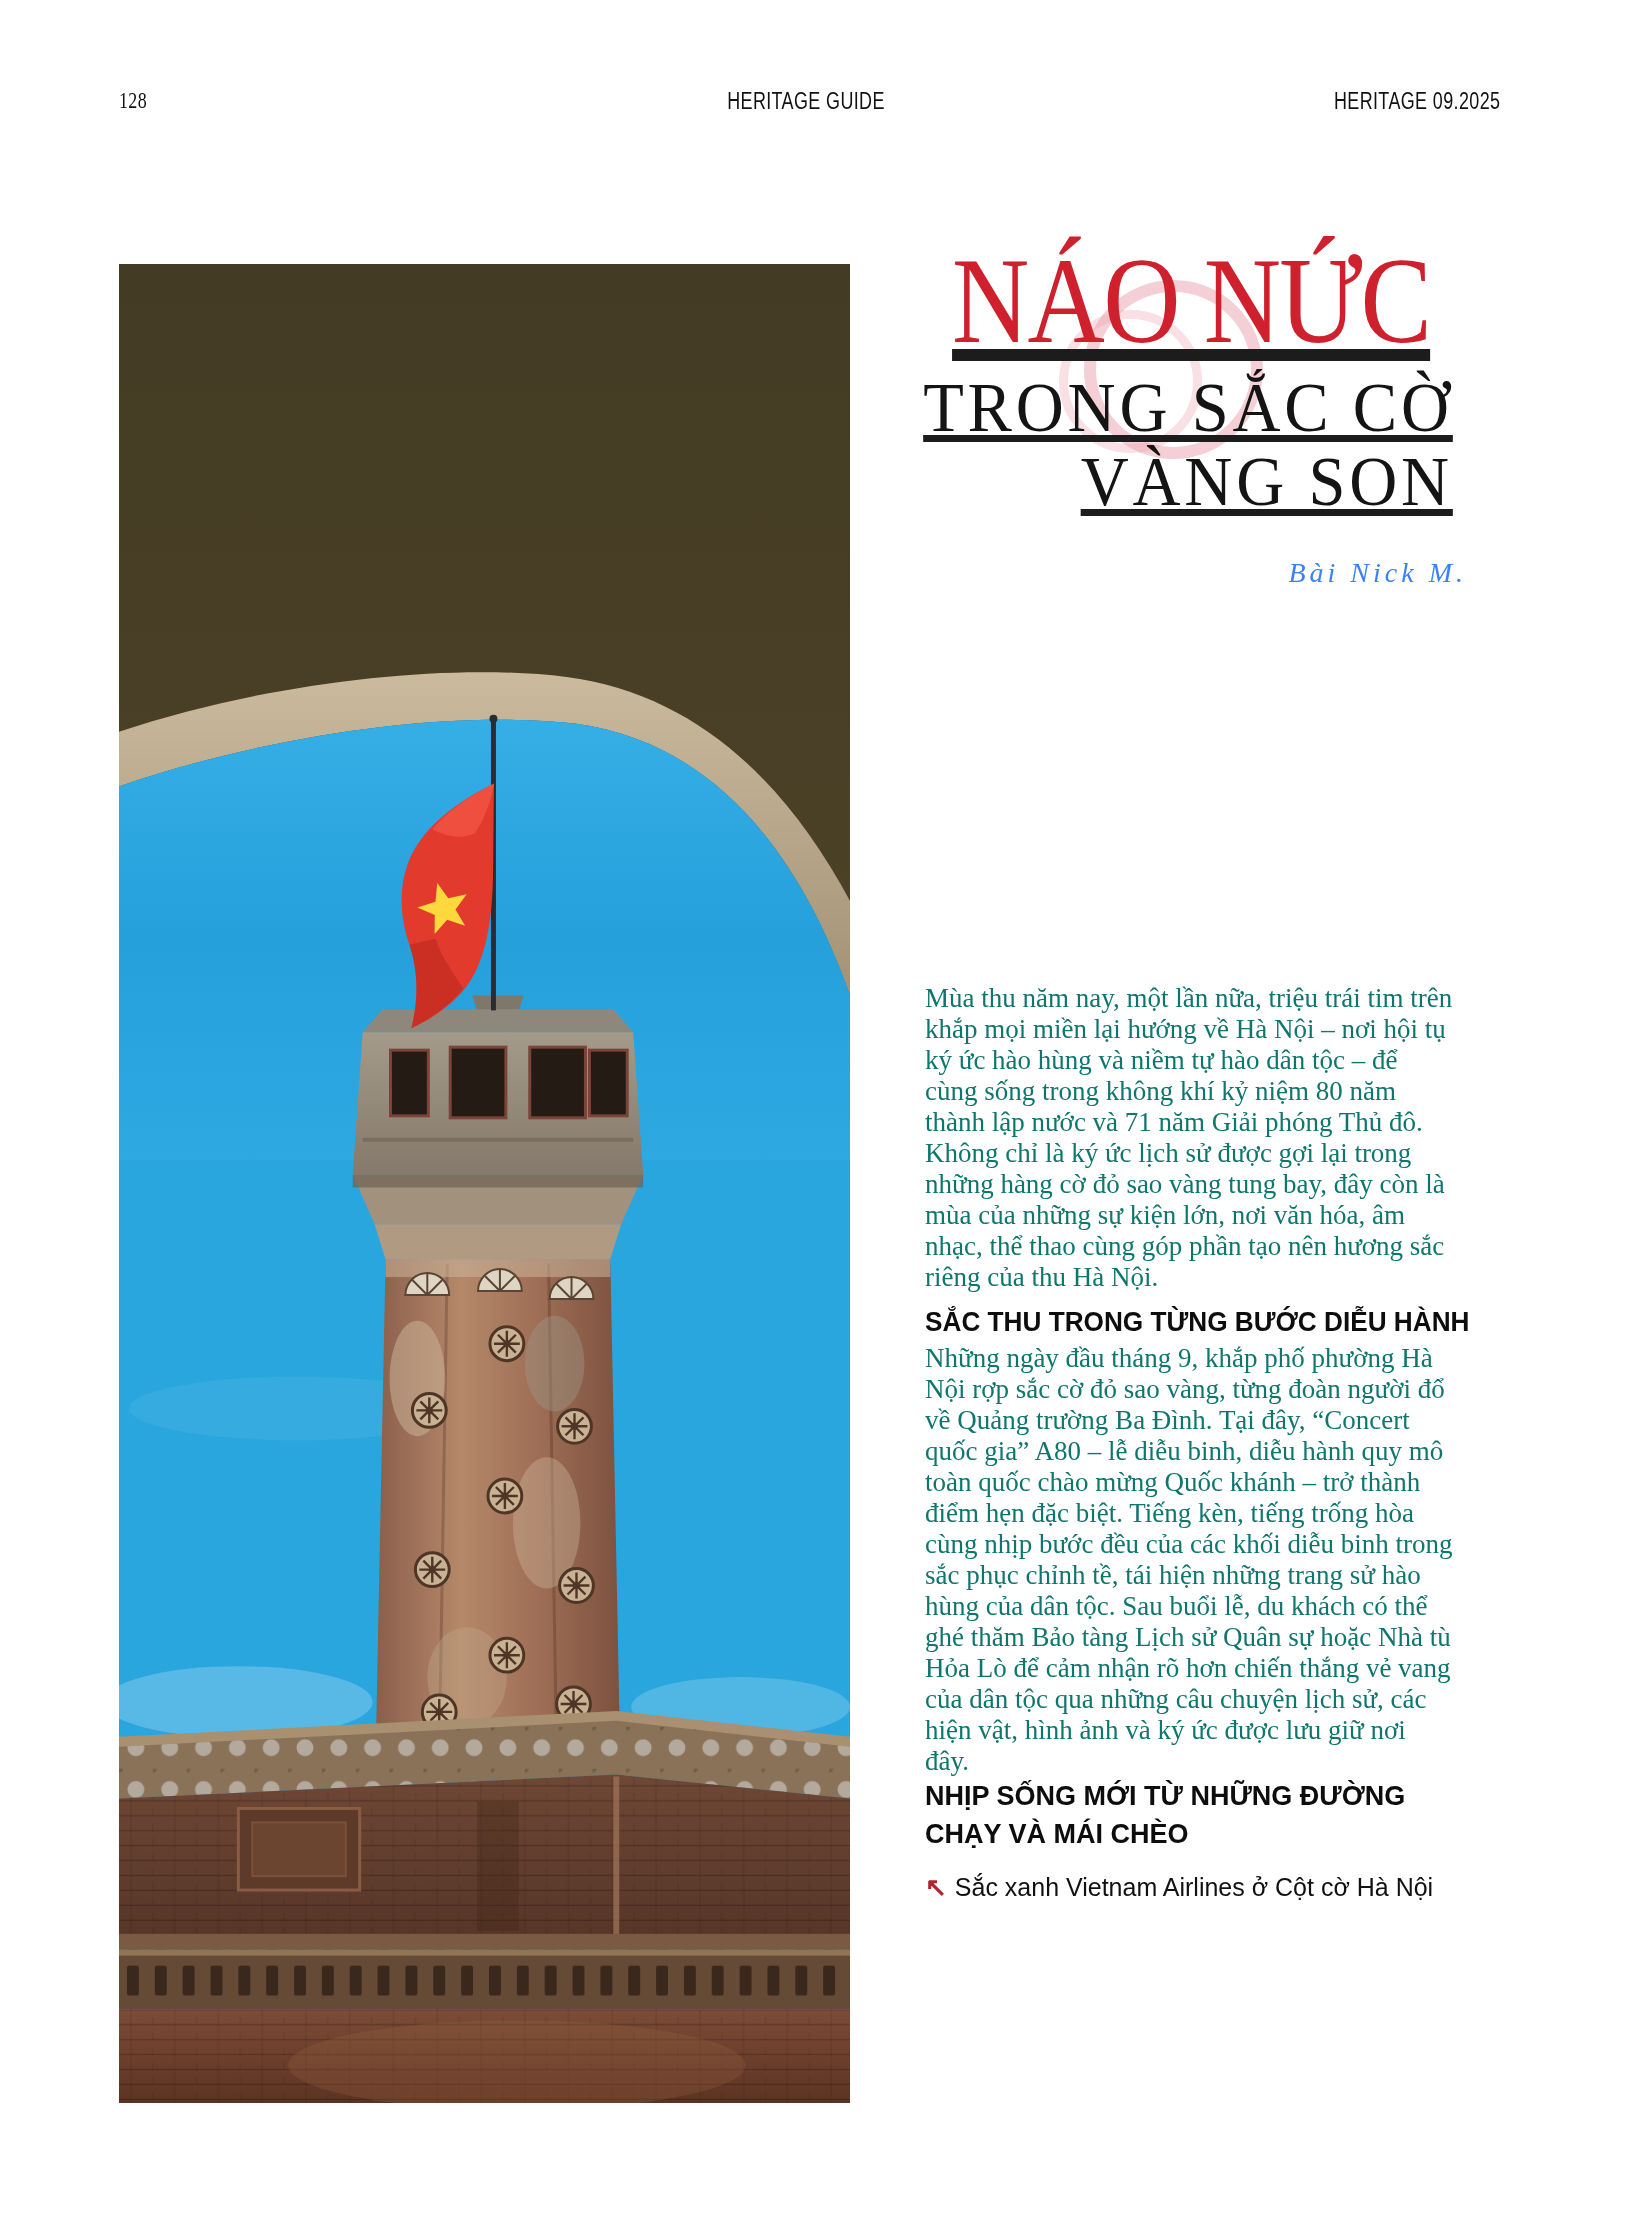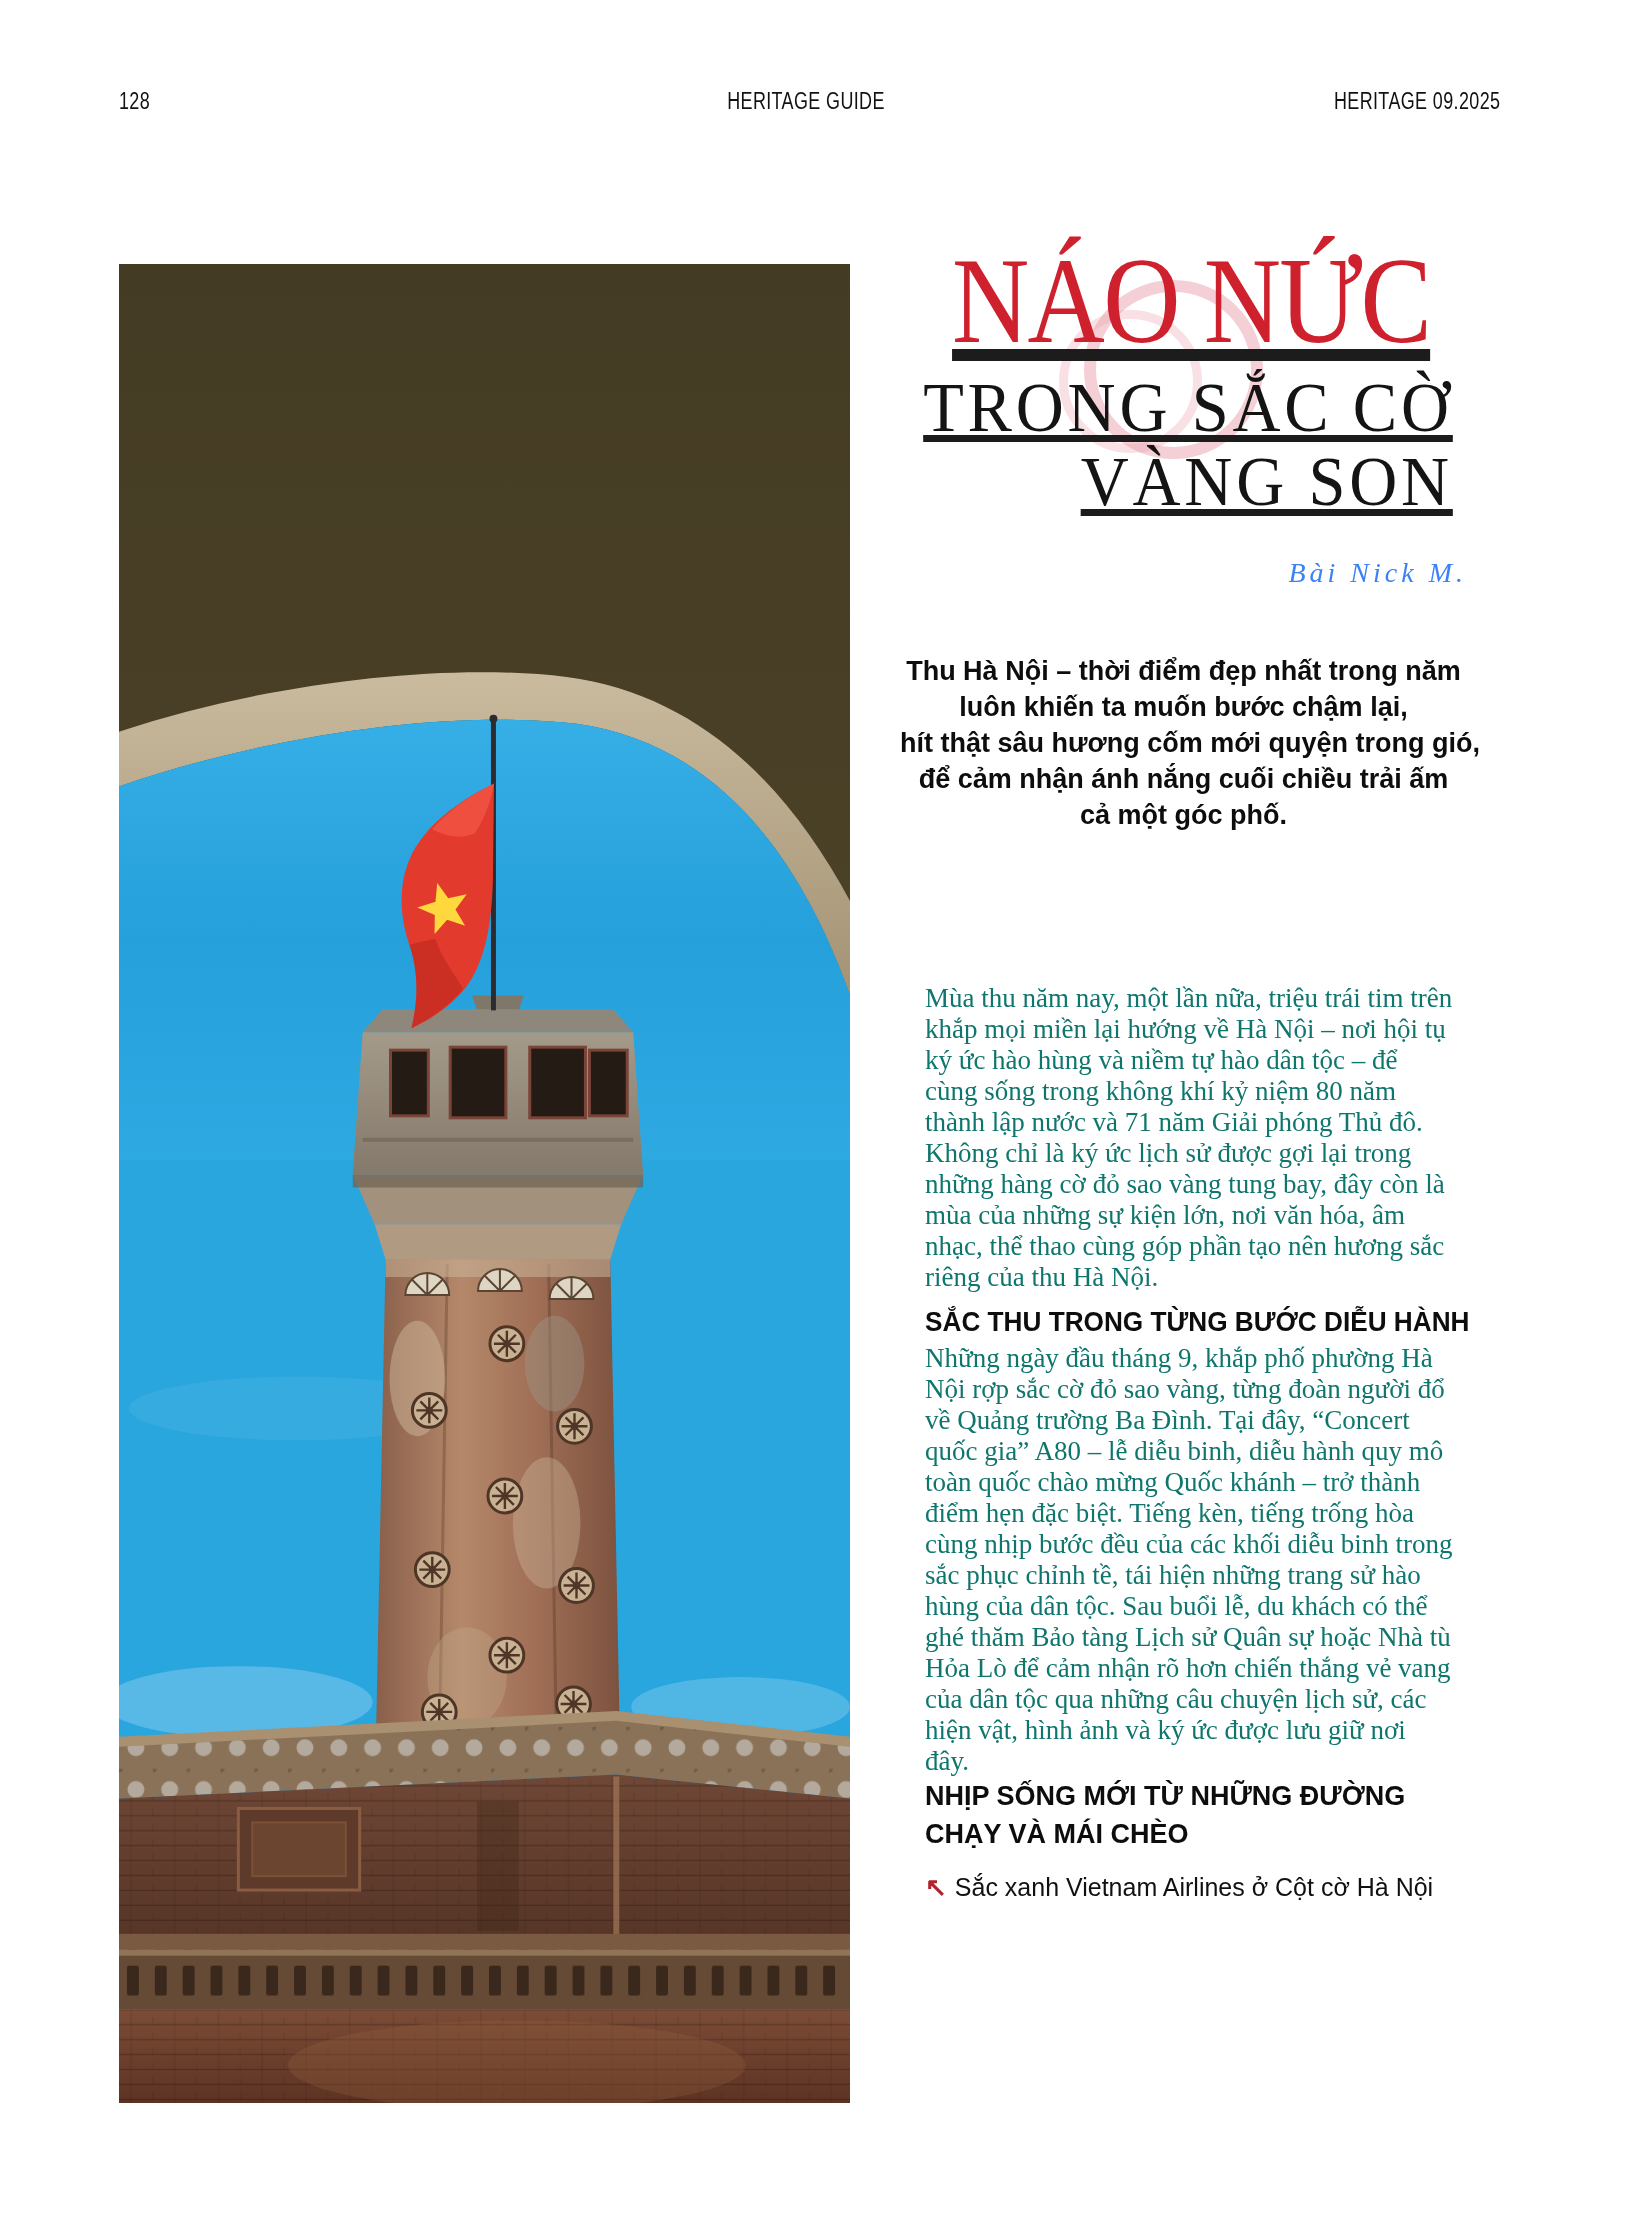--- a/index.html
+++ b/index.html
@@ -2,21 +2,21 @@
 <html><head>
 <meta charset="utf-8">
 <style>
   html,body{margin:0;padding:0;background:#e8e8e8;}
   .page{position:relative;width:1646px;height:2233px;background:#ffffff;overflow:hidden;
         font-family:"Liberation Serif",serif;color:#1c1c1c;}
   
   .hdr-item{position:absolute;top:88px;font-family:"Liberation Sans",sans-serif;
             font-size:23px;letter-spacing:0.5px;color:#111;white-space:nowrap;}
   .hdr-item .sq{display:inline-block;transform:scaleX(.78);transform-origin:left center;}
-  #hdr-num{left:119px;}
+  #hdr-num{left:119px;font-family:Liberation Serif, serif;}
   #hdr-center{left:806px;transform:translateX(-50%);}
   #hdr-center .sq{transform-origin:center;}
   #hdr-right{right:146px;}
   #hdr-right .sq{transform-origin:right center;}
   
   .photo{position:absolute;left:119px;top:264px;width:731px;height:1839px;margin:0;}
   .photo svg{display:block;width:100%;height:100%;}
   
   .title-wrap{position:absolute;left:900px;top:236px;width:567px;text-align:right;text-decoration:underline;}
   .ring{position:absolute;border-radius:50%;pointer-events:none;}
@@ -196,27 +196,20 @@
     <span class="ring ring2"></span>
     <h1 class="t1">NÁO NỨC</h1>
     <h1 class="t2">TRONG SẮC CỜ</h1>
     <h1 class="t3">VÀNG SON</h1>
   </div>
 
   <div class="byline">
     <div>Bài Nick M.</div>
   </div>
 
-  <div class="intro">
-      <div>Thu Hà Nội – thời điểm đẹp nhất trong năm</div>
-      <div>luôn khiến ta muốn bước chậm lại,</div>
-      <div>hít thật sâu hương cốm mới quyện trong gió,</div>
-      <div>để cảm nhận ánh nắng cuối chiều trải ấm</div>
-      <div>cả một góc phố.</div>
-    </div>
 
   <section class="textflow">
     <p class="body" id="p1">Mùa thu năm nay, một lần nữa, triệu trái tim trên khắp mọi miền lại hướng về Hà Nội – nơi hội tụ ký ức hào hùng và niềm tự hào dân tộc – để cùng sống trong không khí kỷ niệm 80 năm thành lập nước và 71 năm Giải phóng Thủ đô. Không chỉ là ký ức lịch sử được gợi lại trong những hàng cờ đỏ sao vàng tung bay, đây còn là mùa của những sự kiện lớn, nơi văn hóa, âm nhạc, thể thao cùng góp phần tạo nên hương sắc riêng của thu Hà Nội.</p>
     <h2 class="sect" id="h1x">SẮC THU TRONG TỪNG BƯỚC DIỄU HÀNH</h2>
     <p class="body" id="p2">Những ngày đầu tháng 9, khắp phố phường Hà Nội rợp sắc cờ đỏ sao vàng, từng đoàn người đổ về Quảng trường Ba Đình. Tại đây, “Concert quốc gia” A80 – lễ diễu binh, diễu hành quy mô toàn quốc chào mừng Quốc khánh – trở thành điểm hẹn đặc biệt. Tiếng kèn, tiếng trống hòa cùng nhịp bước đều của các khối diễu binh trong sắc phục chỉnh tề, tái hiện những trang sử hào hùng của dân tộc. Sau buổi lễ, du khách có thể ghé thăm Bảo tàng Lịch sử Quân sự hoặc Nhà tù Hỏa Lò để cảm nhận rõ hơn chiến thắng vẻ vang của dân tộc qua những câu chuyện lịch sử, các hiện vật, hình ảnh và ký ức được lưu giữ nơi đây.</p>
     <h2 class="sect" id="h2x">NHỊP SỐNG MỚI TỪ NHỮNG ĐƯỜNG CHẠY VÀ MÁI CHÈO</h2>
     <div class="caption">
       <span class="cap-arrow">↖</span>
       <span>Sắc xanh Vietnam Airlines ở Cột cờ Hà Nội</span>
     </div>

